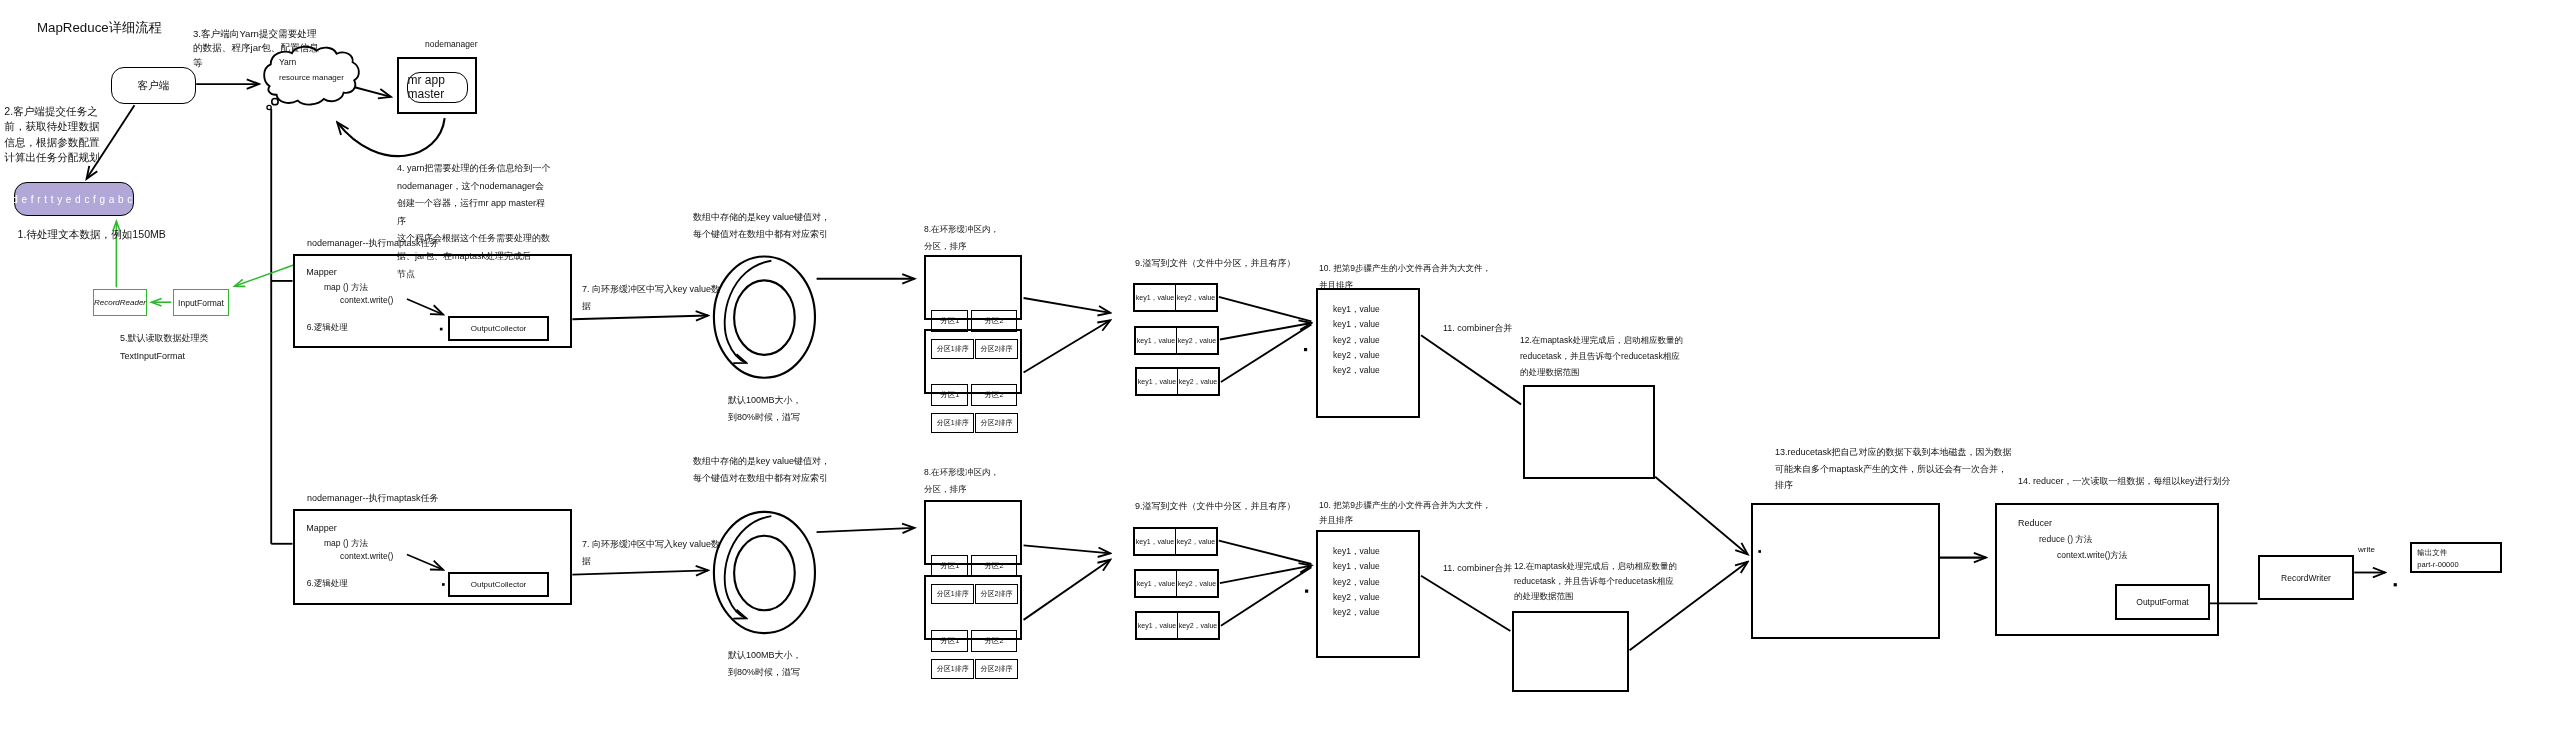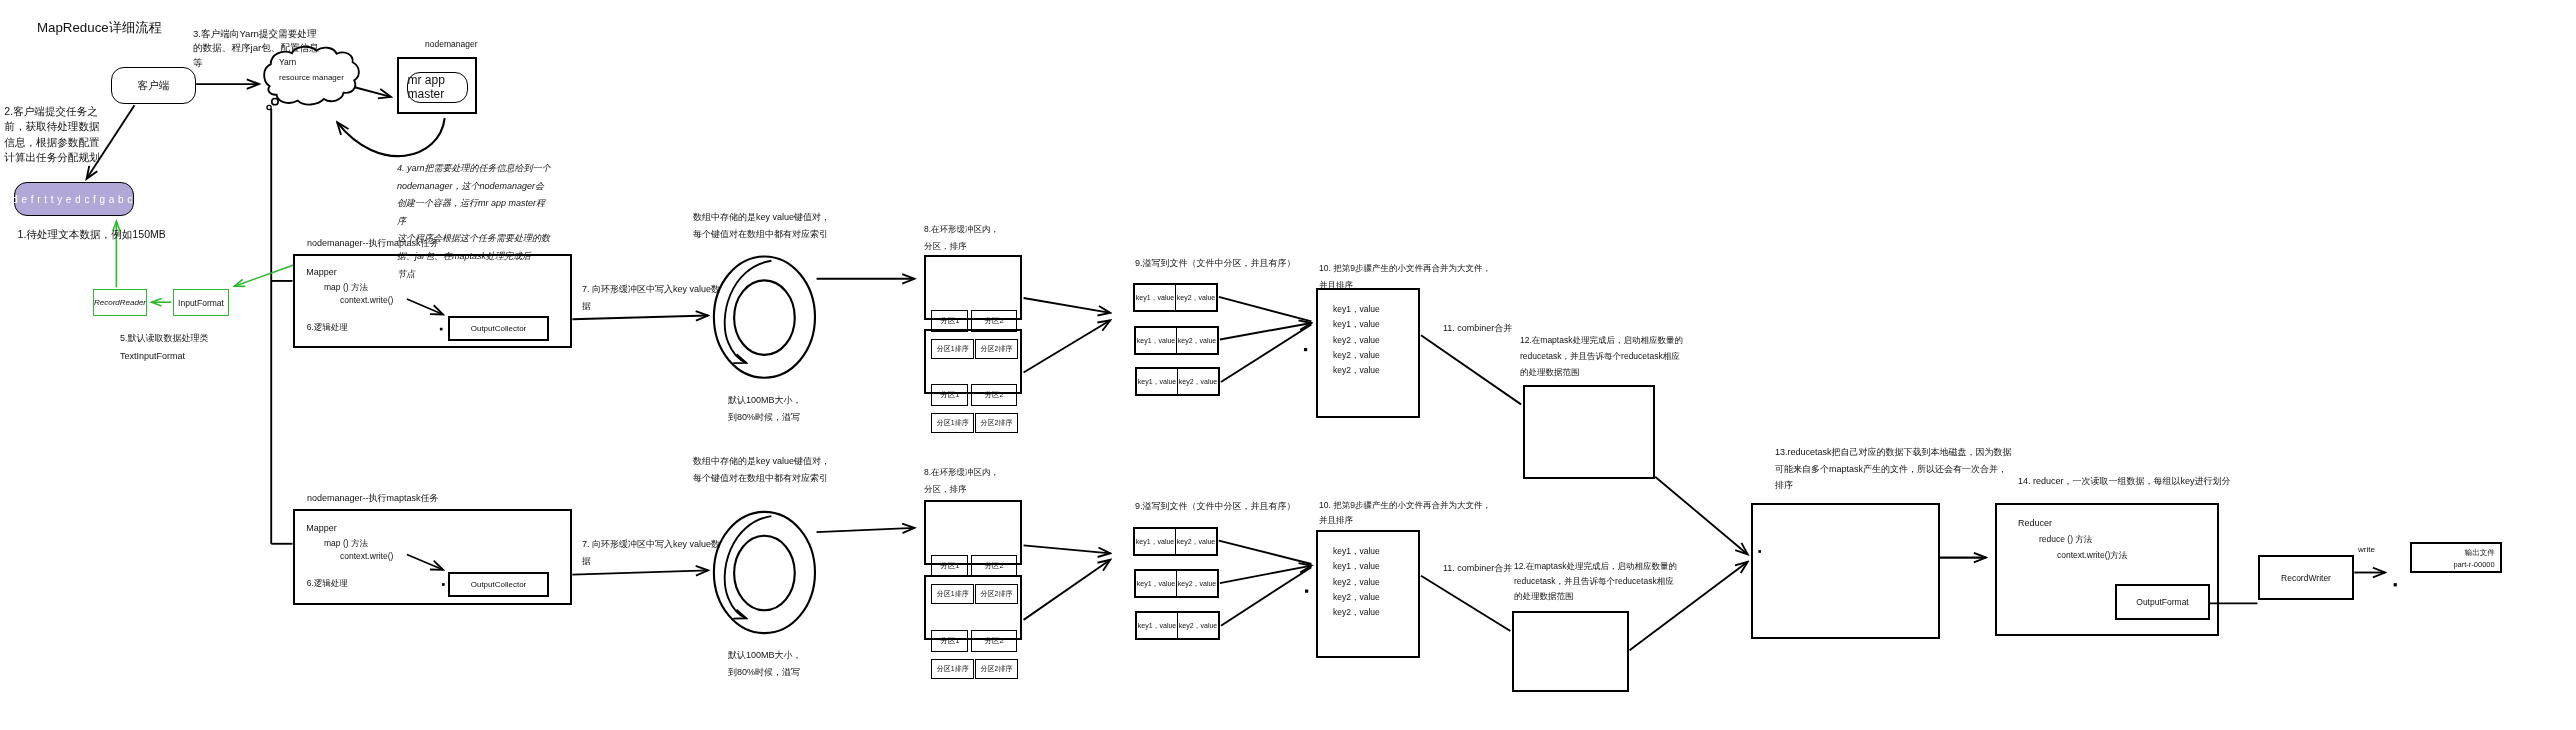--- a/index.html
+++ b/index.html
@@ -13,21 +13,21 @@
         display:flex;align-items:center;justify-content:center;}
   .cbox{display:flex;align-items:center;justify-content:center;}
   .pgrp .cell{position:absolute;border:1.6px solid #000;box-sizing:border-box;
         display:flex;align-items:center;justify-content:center;font-size:7.5px;margin-top:44px;}
   .spill{display:flex;}
   .spill span{flex:1;display:flex;align-items:center;justify-content:center;font-size:7px;}
   .spill span:first-child{border-right:1.6px solid #000;}
   .merged{padding:11.7px 0 0 15px;font-size:8.5px;line-height:15.4px;}
   .purple{background:#b1a8d8;color:#fff;letter-spacing:3.7px;font-size:10px;
           display:flex;align-items:center;justify-content:center;}
-  .outfile{padding:2.7px 5.3px;font-size:7.5px;line-height:12.2px;text-align:right;}
+  .outfile{padding:2.7px 5.3px;font-size:7.5px;line-height:12.2px;}
 </style>
 </head>
 <body>
 
 <div id="canvas">
 
 <svg id="wires" width="2576" height="730" viewBox="0 0 4840 1372">
   <defs>
     <marker id="ab" markerUnits="userSpaceOnUse" markerWidth="30" markerHeight="24" refX="26" refY="11" orient="auto">
       <path d="M3,2 L26,11 L3,20" fill="none" stroke="#000" stroke-width="3.5"></path>
@@ -136,21 +136,21 @@
   <div>TextInputFormat</div>
 </div>
 
 <div class="t" style="left:425px;top:39px;font-size:8.5px;">nodemanager</div>
 <div class="box" style="left:397px;top:57px;width:80px;height:57px;">
   <div class="box b3 cbox" style="left:7.5px;top:12.8px;width:61px;height:31px;font-size:12px;">
         <span>mr app master</span>
       </div>
 </div>
 
-<div class="t" style="left:397px;top:160px;font-size:9px;line-height:17.6px;font-style:italic;">
+<div class="t" style="left:397px;top:160px;font-size:9px;line-height:17.6px;">
   <div>4. yarn把需要处理的任务信息给到一个</div>
   <div>nodemanager，这个nodemanager会</div>
   <div>创建一个容器，运行mr app master程</div>
   <div>序</div>
   <div>这个程序会根据这个任务需要处理的数</div>
   <div>据、jar包、在maptask处理完成后</div>
   <div>节点</div>
 </div>
 
 <div>

